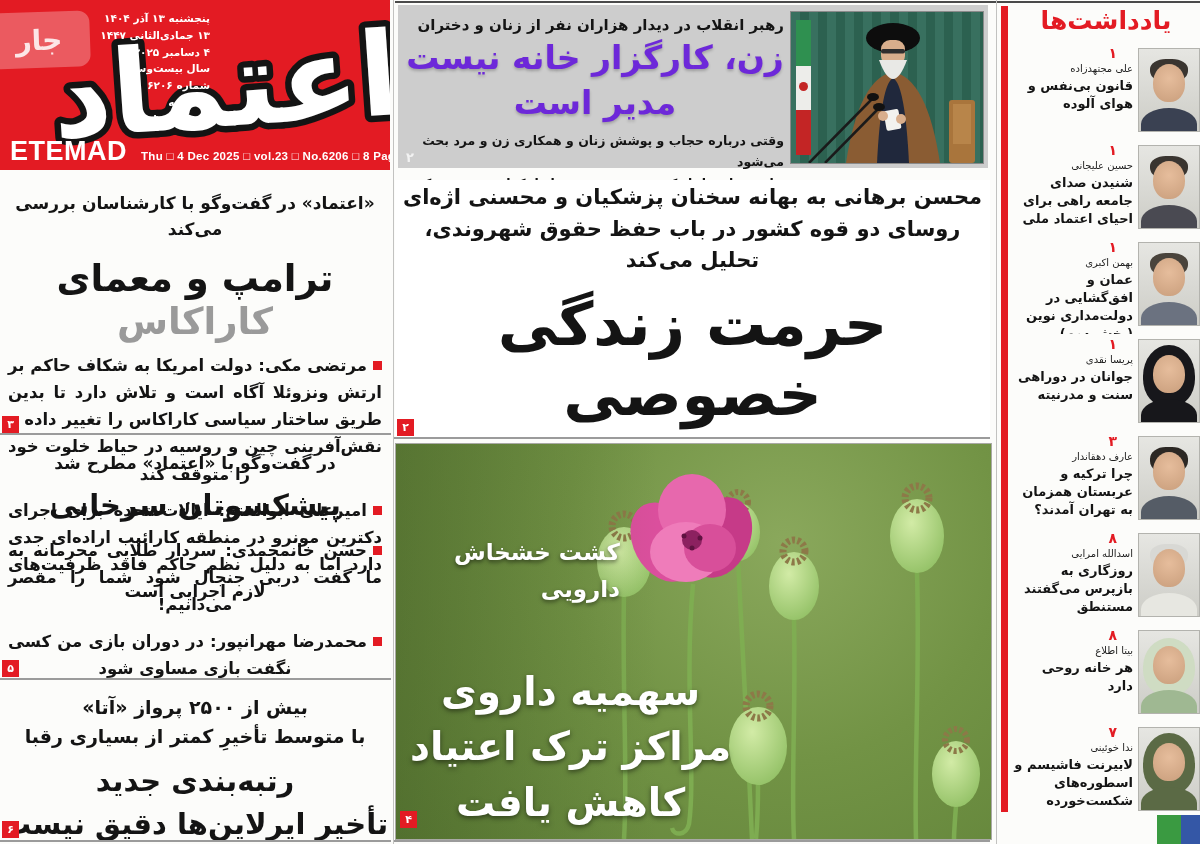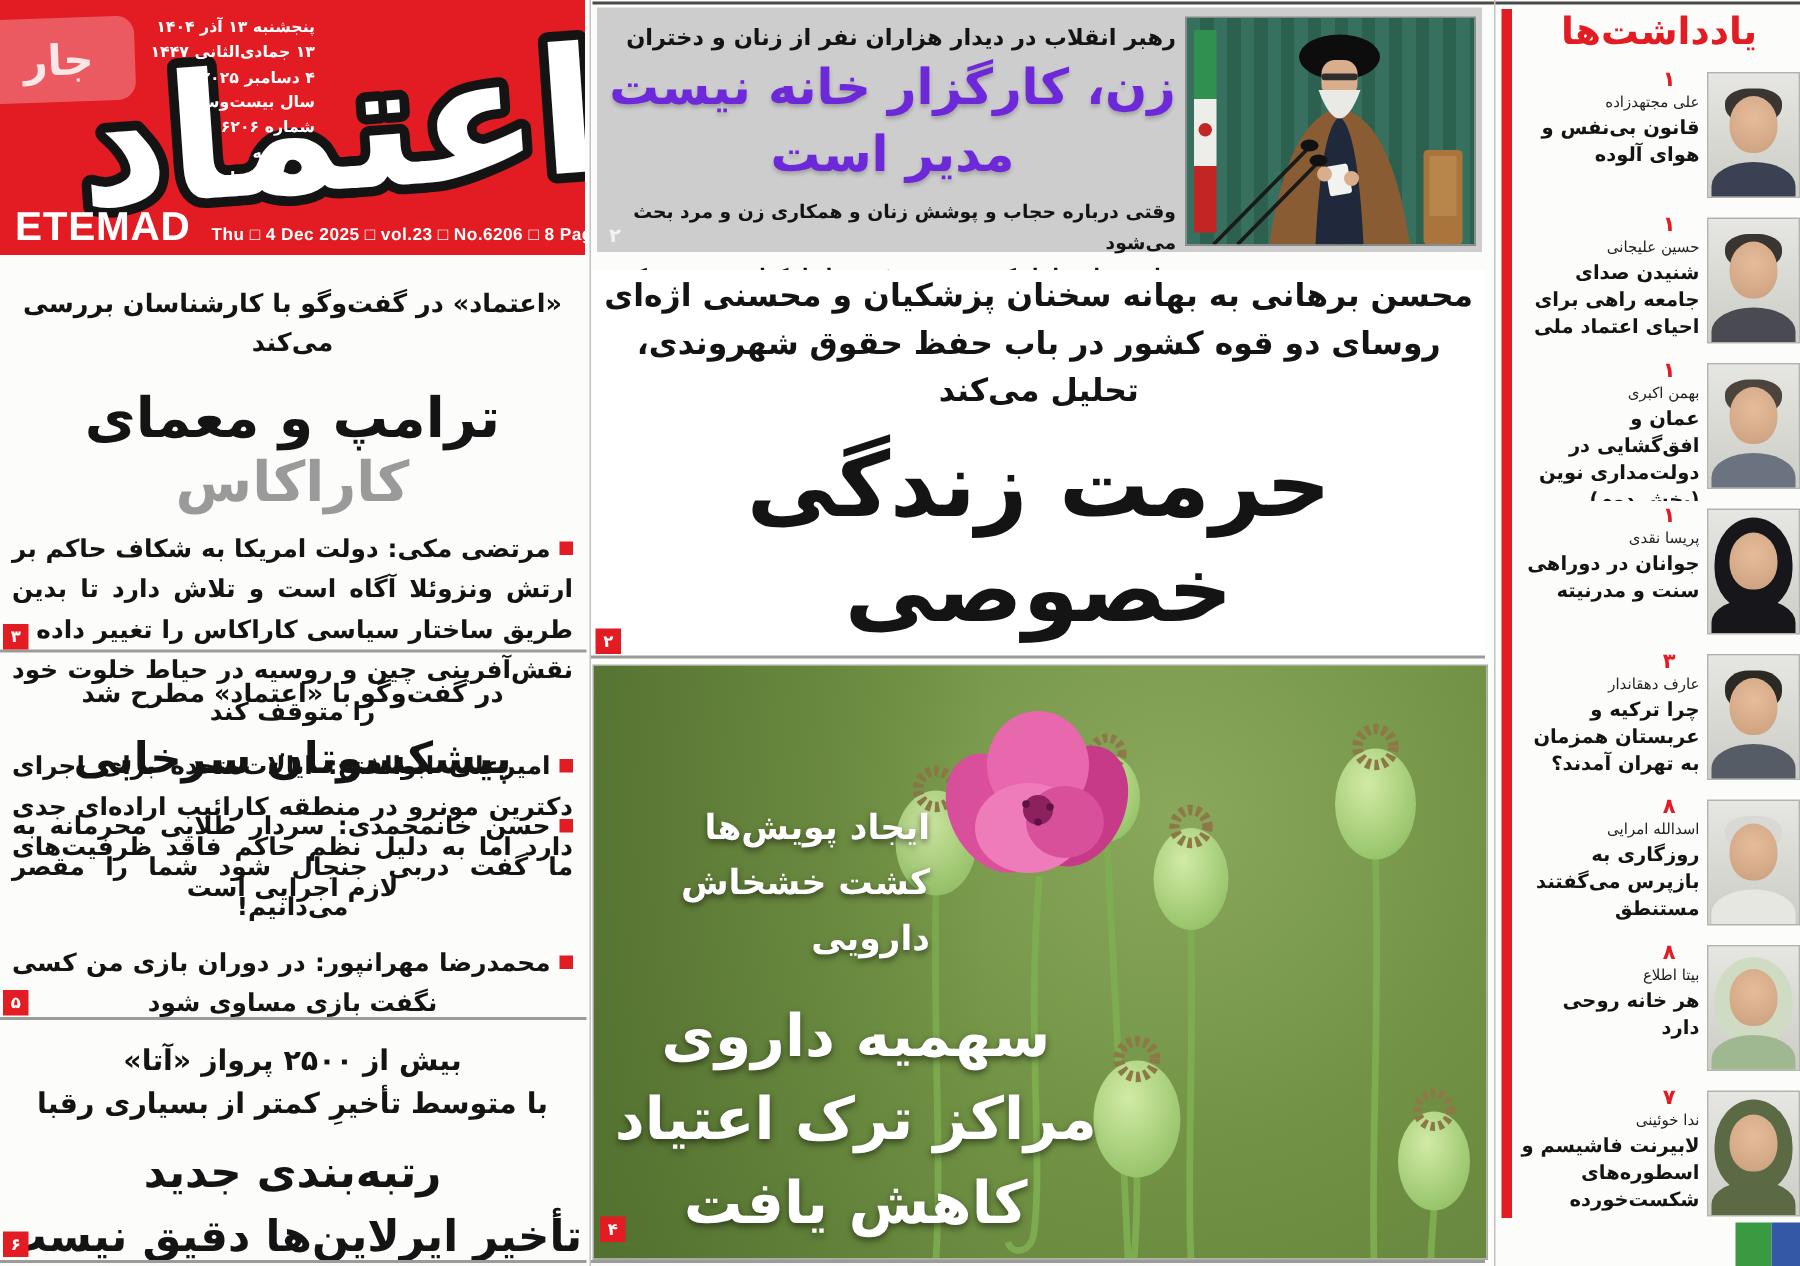--- a/index.html
+++ b/index.html
@@ -235,21 +235,20 @@
         <ellipse cx="-6" cy="16" rx="36" ry="30" fill="#ef7cba"></ellipse>
         <ellipse cx="18" cy="12" rx="26" ry="24" fill="#d84f9a"></ellipse>
         <circle cx="0" cy="4" r="10" fill="#8c2160"></circle>
         <circle cx="-8" cy="0" r="2.5" fill="#5e1240"></circle>
           <circle cx="8" cy="2" r="2.5" fill="#5e1240"></circle>
           <circle cx="0" cy="12" r="2.5" fill="#5e1240"></circle>
       </g>
     </svg>
     <div class="ps-shade"></div>
     <div class="ps-small">
-      <div>ایجاد پویش‌ها</div>
       <div>کشت خشخاش دارویی</div>
     </div>
     <div class="ps-big">
       <div>سهمیه داروی</div>
       <div>مراکز ترک اعتیاد</div>
       <div>کاهش یافت</div>
     </div>
   </section>
   <div class="hline" style="top:840px;left:394px;width:596px;"></div>
 

